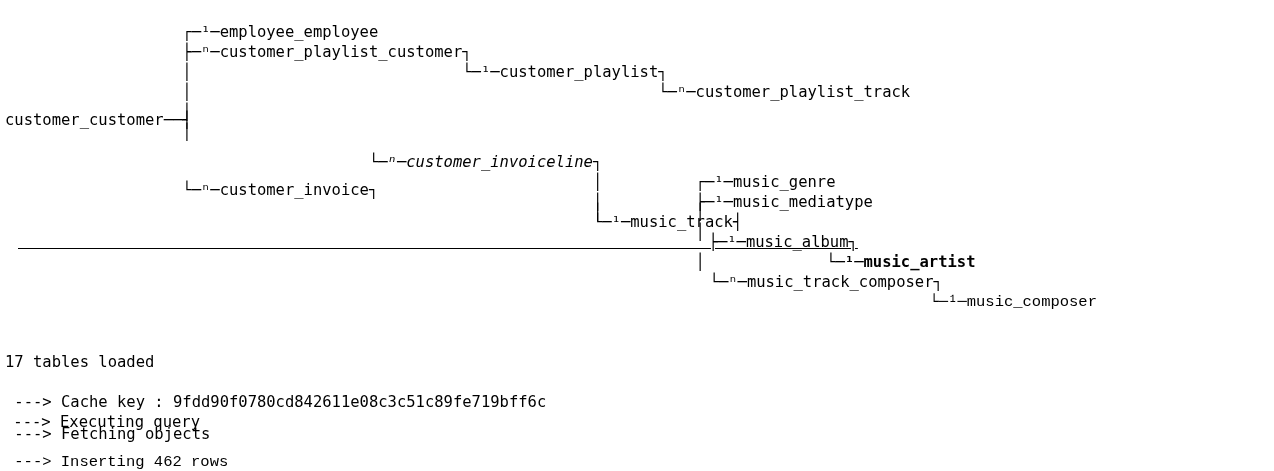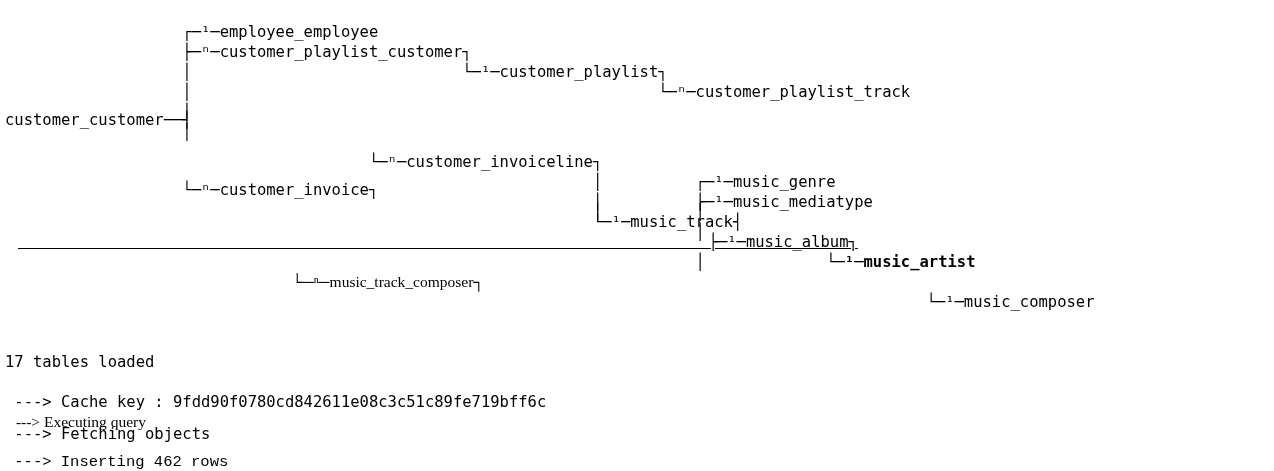--- a/index.html
+++ b/index.html
@@ -46,34 +46,34 @@
 
   <div class="tree-area">
     <div class="grid-line" style="top: 22px; left: 5px;">                   ┌─¹─employee_employee</div>
     <div class="grid-line" style="top: 42px; left: 5px;">                   ├─ⁿ─customer_playlist_customer┐</div>
     <div class="grid-line" style="top: 62px; left: 5px;">                   │                             └─¹─customer_playlist┐</div>
     <div class="grid-line" style="top: 82px; left: 5px;">                   │                                                  └─ⁿ─customer_playlist_track</div>
     <div class="grid-line" style="top: 102px; left: 5px;">                   │</div>
     <div class="grid-line" style="top: 110px; left: 5px;">customer_customer──┤</div>
     <div class="grid-line" style="top: 122px; left: 5px;">                   │</div>
     <div class="grid-line" style="top: 132px; left: 5px; margin-top: 48px;">                   └─ⁿ─customer_invoice┐</div>
-    <div class="grid-line" style="top: 152px; left: 5px;">                                       └─ⁿ─customer_invoiceline┐</div>
+    <div class="grid-line" style="top: 152px; left: 5px; font-style: italic;">                                       └─ⁿ─customer_invoiceline┐</div>
     <div class="grid-line" style="top: 172px; left: 5px;">                                                               │          ┌─¹─music_genre</div>
     <div class="grid-line" style="top: 192px; left: 5px;">                                                               │          ├─¹─music_mediatype</div>
     <div class="grid-line" style="top: 202px; left: 5px;">                                                               │          │</div>
     <div class="grid-line" style="top: 212px; left: 5px;">                                                               └─¹─music_track┤</div>
     <div class="grid-line" style="top: 222px; left: 5px;">                                                                          │</div>
     <div class="grid-line" style="top: 232px; left: 18px; text-decoration: underline;">                                                                          ├─¹─music_album┐</div>
     <div class="grid-line" style="top: 252px; left: 5px; font-weight: bold;">                                                                          │             └─¹─music_artist</div>
-    <div class="grid-line" style="top: 272px; left: 5px; font-family: Liberation Serif, serif;">                                                                          └─ⁿ─music_track_composer┐</div>
-    <div class="grid-line" style="top: 292px; left: 12px;">                                                                                                  └─¹─music_composer</div>
+    <div class="grid-line" style="top: 272px; left: 19px;">                                                                          └─ⁿ─music_track_composer┐</div>
+    <div class="grid-line" style="top: 292px; left: 18px; font-family: Liberation Mono, monospace;">                                                                                                  └─¹─music_composer</div>
   </div>
 
   <div class="grid-line" style="top: 352px; left: 5px;">17 tables loaded</div>
 
   <div class="log-area">
     <div class="grid-line" style="top: 392px; left: 5px;"> ---&gt; Cache key : 9fdd90f0780cd842611e08c3c51c89fe719bff6c</div>
-    <div class="grid-line" style="top: 412px; left: 12px; font-family: Liberation Serif, serif;"> ---&gt; Executing query</div>
+    <div class="grid-line" style="top: 412px; left: 4px;"> ---&gt; Executing query</div>
     <div class="grid-line" style="top: 424px; left: 5px;"> ---&gt; Fetching objects</div>
     <div class="grid-line" style="top: 452px; left: 5px; font-family: Liberation Mono, monospace;"> ---&gt; Inserting 462 rows</div>
   </div>
 
 </div>
 
 </body></html>

